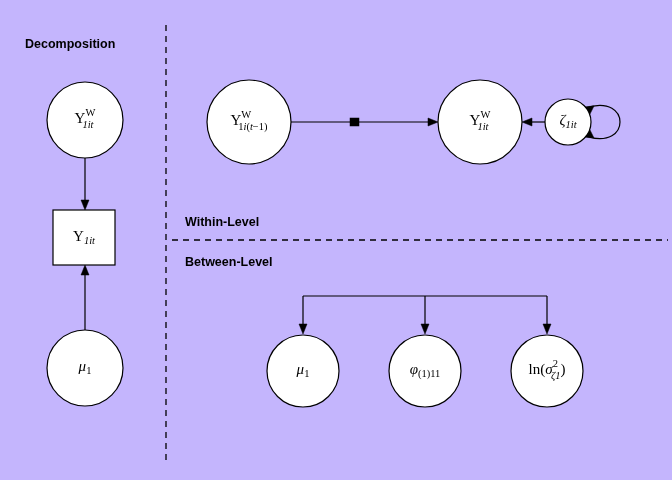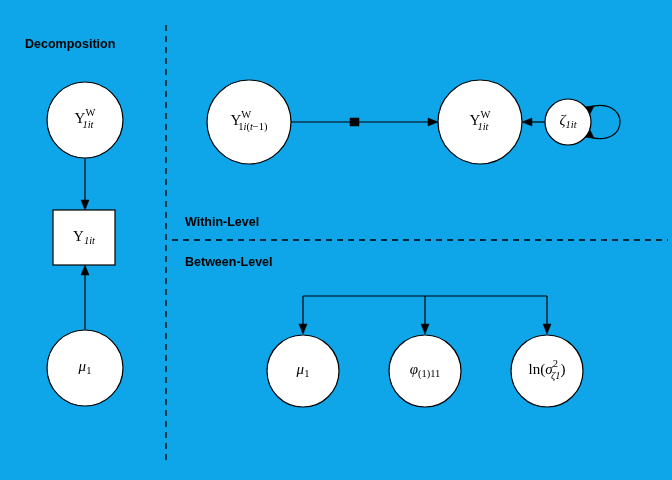--- a/index.html
+++ b/index.html
@@ -4,21 +4,21 @@
 <style>
   html, body {
     margin: 0;
     padding: 0;
     background: #ffffff;
   }
   #canvas {
     position: relative;
     width: 672px;
     height: 480px;
-    background: #0ea5e9;
+    background: #c4b5fd;
     overflow: hidden;
     font-family: "Liberation Serif", serif;
   }
   svg#diagram {
     position: absolute;
     left: 0;
     top: 0;
     width: 672px;
     height: 480px;
   }

